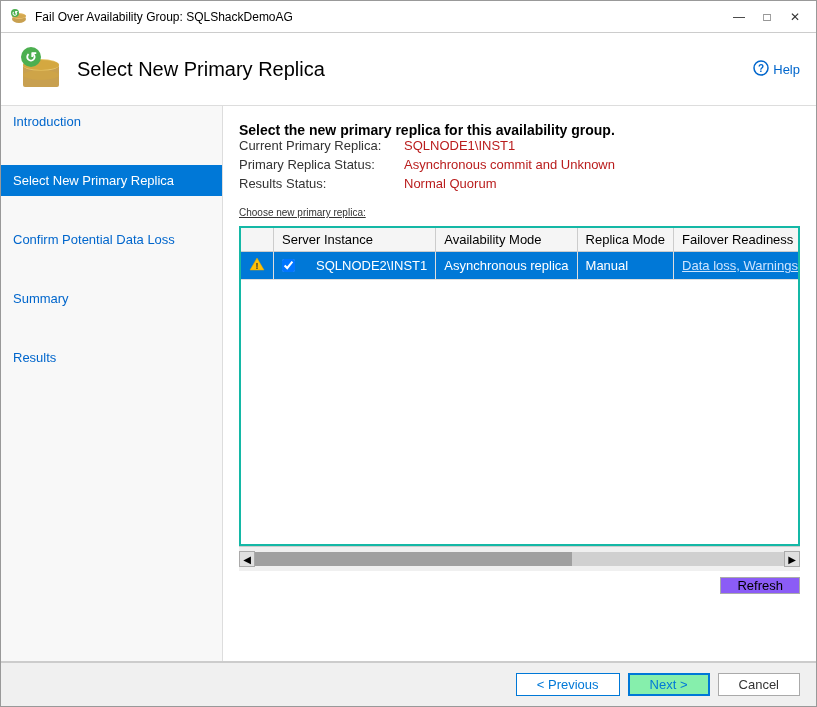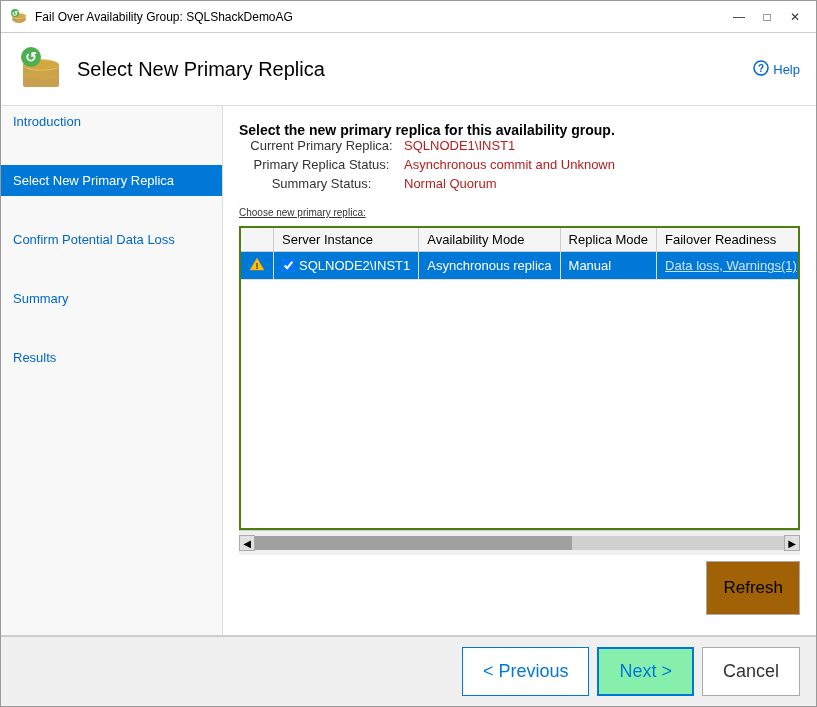--- a/index.html
+++ b/index.html
@@ -137,37 +137,36 @@
     .info-row {
       display: flex;
       gap: 0;
       margin-bottom: 4px;
       font-size: 13px;
     }
     .info-label {
       width: 165px;
       color: #333;
       flex-shrink: 0;
-      text-align: center;
     }
     .info-value {
       color: #b91c1c;
     }
 
     .section-label {
       margin-top: 12px;
       margin-bottom: 8px;
       font-size: 10px;
       color: #333;
       text-decoration: underline;
     }
 
     
     .table-wrapper {
-      border: 2px solid #4d7c0f;
+      border: 2px solid #14b8a6;
       overflow: hidden;
       flex: 1;
       display: flex;
       flex-direction: column;
       max-height: 320px;
     }
 
     .replica-table {
       width: 100%;
       border-collapse: collapse;
@@ -194,21 +193,21 @@
     .replica-table tr.selected td {
       background: #0078d7;
       color: #fff;
     }
     .replica-table tr.selected .warning-link {
       color: #cce4ff;
     }
     .checkbox-cell {
       display: flex;
       align-items: center;
-      gap: 4px;
+      gap: 21px;
     }
     .warning-link {
       color: #0066cc;
       text-decoration: underline;
       cursor: pointer;
     }
 
     
     .scroll-area {
       background: #f0f0f0;
@@ -245,44 +244,44 @@
     }
 
     
     .refresh-row {
       display: flex;
       justify-content: flex-end;
       padding: 6px 0 4px 0;
       flex-shrink: 0;
     }
     .refresh-btn {
-      padding: 16px 16px;
-      background: #a16207;
+      padding: 0 16px;
+      background: #8b5cf6;
       border: 1px solid #aaa;
       cursor: pointer;
-      font-size: 17px;
+      font-size: 13px;
     }
 
     
     .bottom-bar {
       background: #f0f0f0;
       border-top: 2px solid #ccc;
       padding: 10px 16px;
       display: flex;
       justify-content: flex-end;
       gap: 8px;
       flex-shrink: 0;
     }
     .nav-btn {
-      padding: 12px 20px;
+      padding: 2px 20px;
       border: 1px solid #0078d7;
       background: #fff;
       color: #0078d7;
       cursor: pointer;
-      font-size: 18px;
+      font-size: 13px;
       min-width: 80px;
     }
     .nav-btn.cancel {
       border-color: #aaa;
       color: #333;
     }
     .nav-btn.primary {
       background: #86efac;
       border: 2px solid #0078d7;
     }
@@ -358,21 +357,21 @@
 
       <div class="info-row">
         <span class="info-label">Current Primary Replica:</span>
         <span class="info-value">SQLNODE1\INST1</span>
       </div>
       <div class="info-row">
         <span class="info-label">Primary Replica Status:</span>
         <span class="info-value">Asynchronous commit and Unknown</span>
       </div>
       <div class="info-row">
-        <span class="info-label">Summary Status:</span>
+        <span class="info-label">Results Status:</span>
         <span class="info-value">Normal Quorum</span>
       </div>
 
       <div class="section-label">Choose new primary replica:</div>
 
       <div class="table-wrapper">
         <table class="replica-table">
           <thead>
             <tr>
               <th style="width:24px;"></th>

